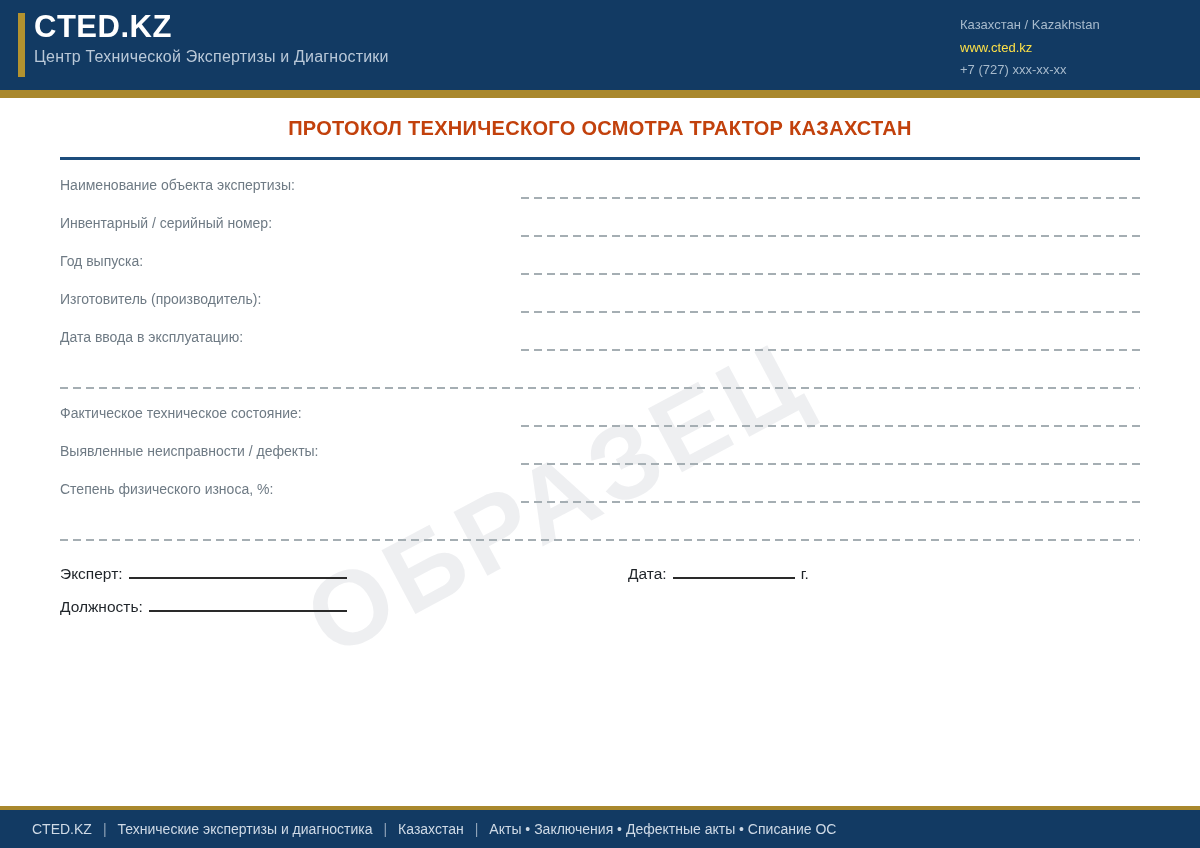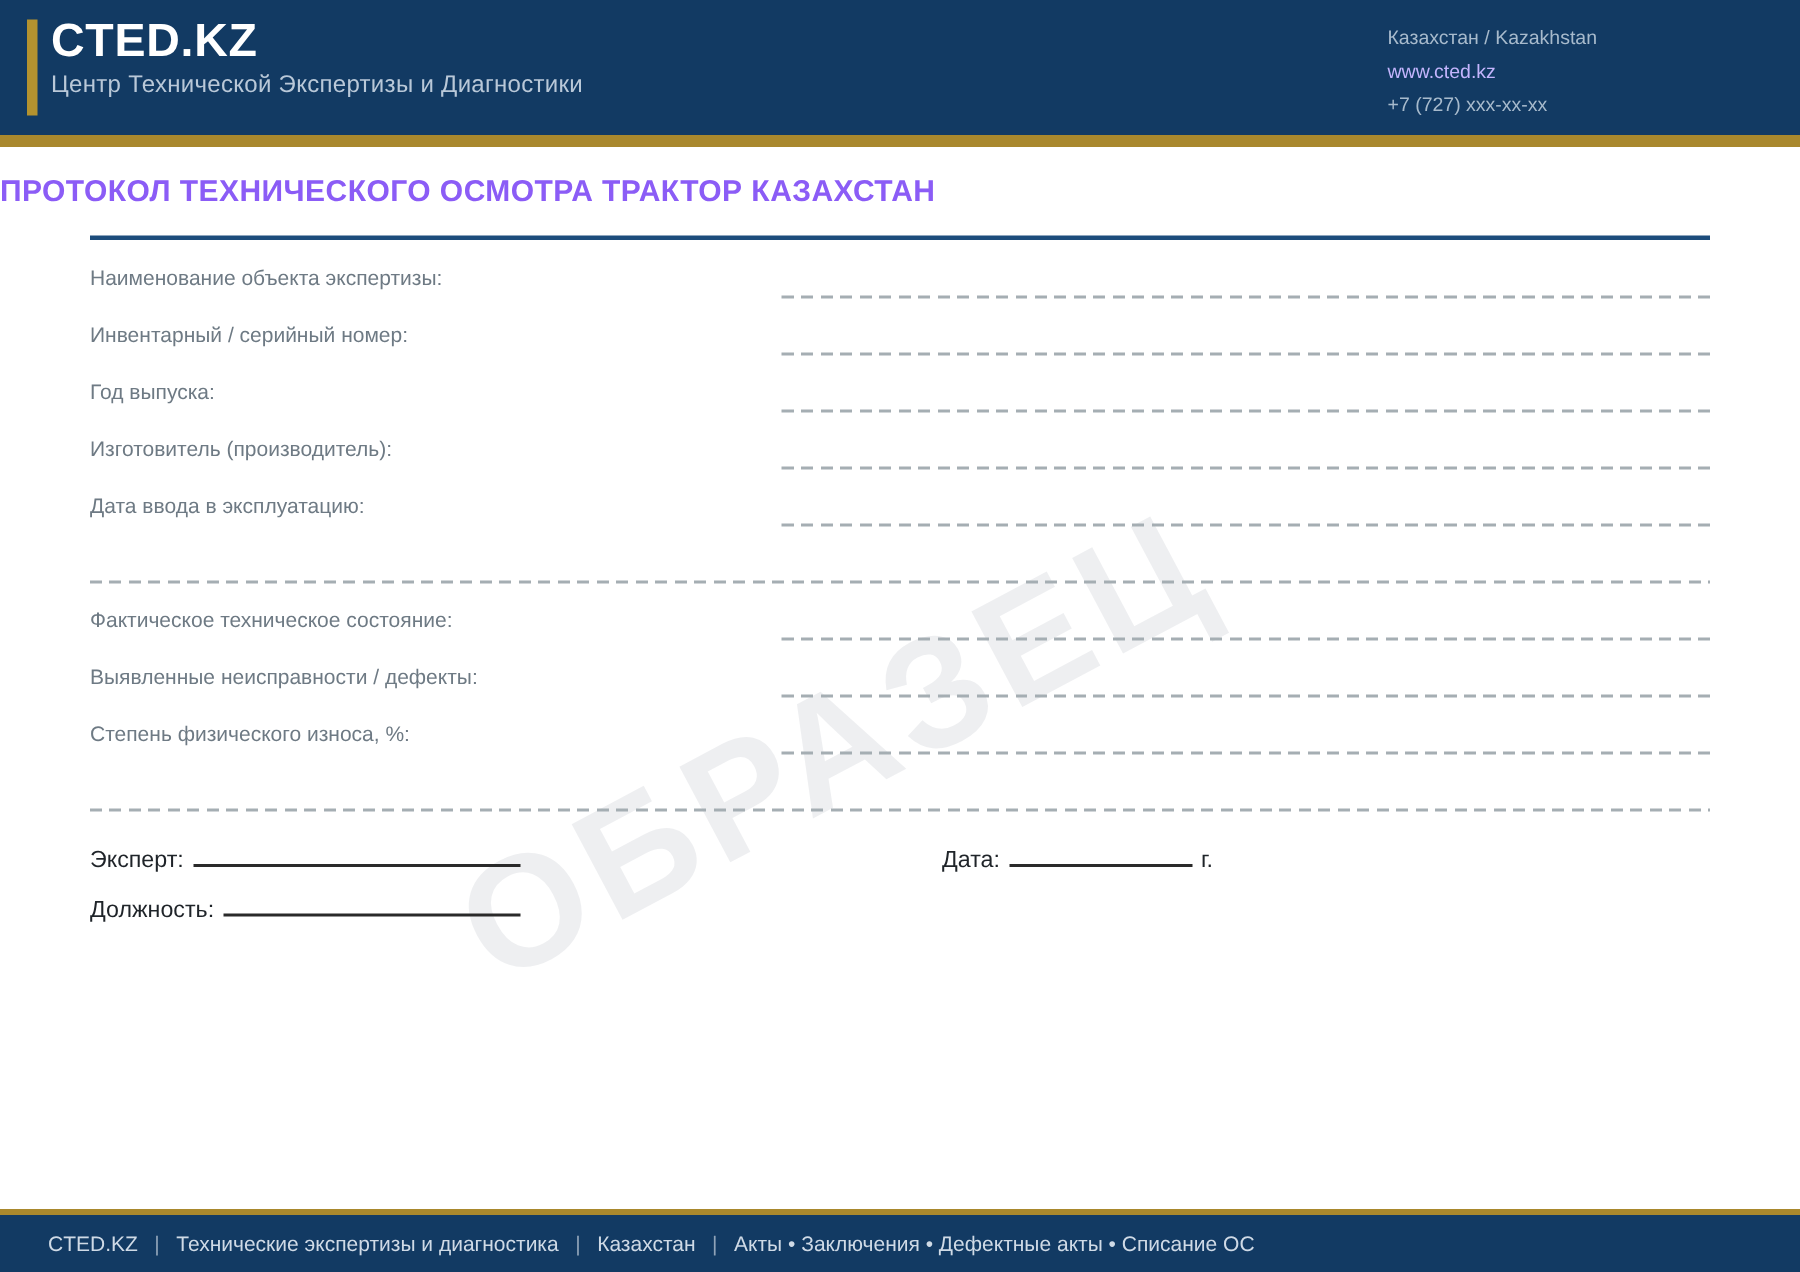--- a/index.html
+++ b/index.html
@@ -18,34 +18,34 @@
     background:#123a63;
   }
   .gold-accent-bar {
     position:absolute; left:18px; top:13px; width:7px; height:64px;
     background:#b3922f;
   }
   .brand { position:absolute; left:34px; top:9px; color:#ffffff;
     font-size:31px; font-weight:700; letter-spacing:0.5px; }
   .brand-subtitle { position:absolute; left:34px; top:48px;
     color:#b9c8d8; font-size:16px; letter-spacing:0.2px; }
-  .contact { position:absolute; left:925px; top:14px;
+  .contact { position:absolute; left:960px; top:14px;
     font-size:13px; line-height:22.5px; color:#a7bacc; }
-  .contact .website { color:#c4b5fd; cursor:pointer; }
+  .contact .website { color:#fde047; cursor:pointer; }
   .gold-strip {
     position:absolute; left:0; top:90px; width:1200px; height:8px;
     background:#a9882d;
   }
 
   
   .content { position:absolute; left:0; top:98px; width:1200px; height:712px; }
 
   .doc-title {
-    margin-top:19px; 
-    color:#8b5cf6; font-size:20px; font-weight:600; letter-spacing:0.3px;
+    margin-top:19px; text-align:center;
+    color:#c2410c; font-size:20px; font-weight:600; letter-spacing:0.3px;
     position:relative; z-index:1;
   }
   .title-rule {
     margin:17px 60px 0 60px; height:3px; background:#1d4d7c;
     position:relative; z-index:1;
   }
 
   .form { margin:13px 60px 0 60px; position:relative; z-index:1; }
   .field-row { display:flex; height:38px;gap:36px; }
   .field-label {

